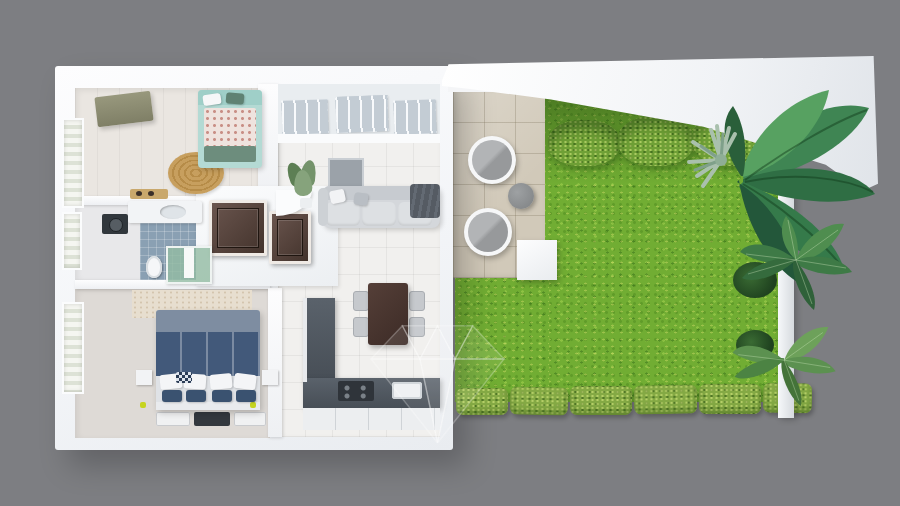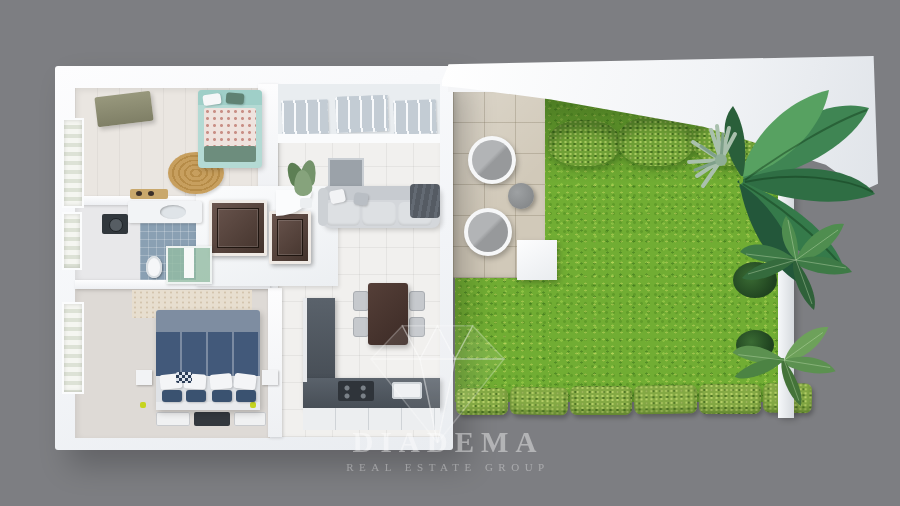--- a/index.html
+++ b/index.html
@@ -296,16 +296,14 @@
       <polygon points="62,18 28,56 81,56" fill="rgba(255,255,255,.10)"></polygon>
       <polygon points="62,18 81,56 100,18" fill="rgba(255,255,255,.05)"></polygon>
       <polygon points="100,18 81,56 119,56" fill="rgba(255,255,255,.12)"></polygon>
       <polygon points="100,18 119,56 138,18" fill="rgba(255,255,255,.06)"></polygon>
       <polygon points="138,18 119,56 172,56" fill="rgba(255,255,255,.10)"></polygon>
       <polygon points="28,56 81,56 100,152" fill="rgba(255,255,255,.08)"></polygon>
       <polygon points="81,56 119,56 100,152" fill="rgba(255,255,255,.14)"></polygon>
       <polygon points="119,56 172,56 100,152" fill="rgba(255,255,255,.07)"></polygon>
     </g>
   </svg>
-  <div class="abs wm-brand">DIADEMA</div>
-  <div class="abs wm-tagline">REAL ESTATE GROUP</div>
 
 </div>
 
 </body></html>

